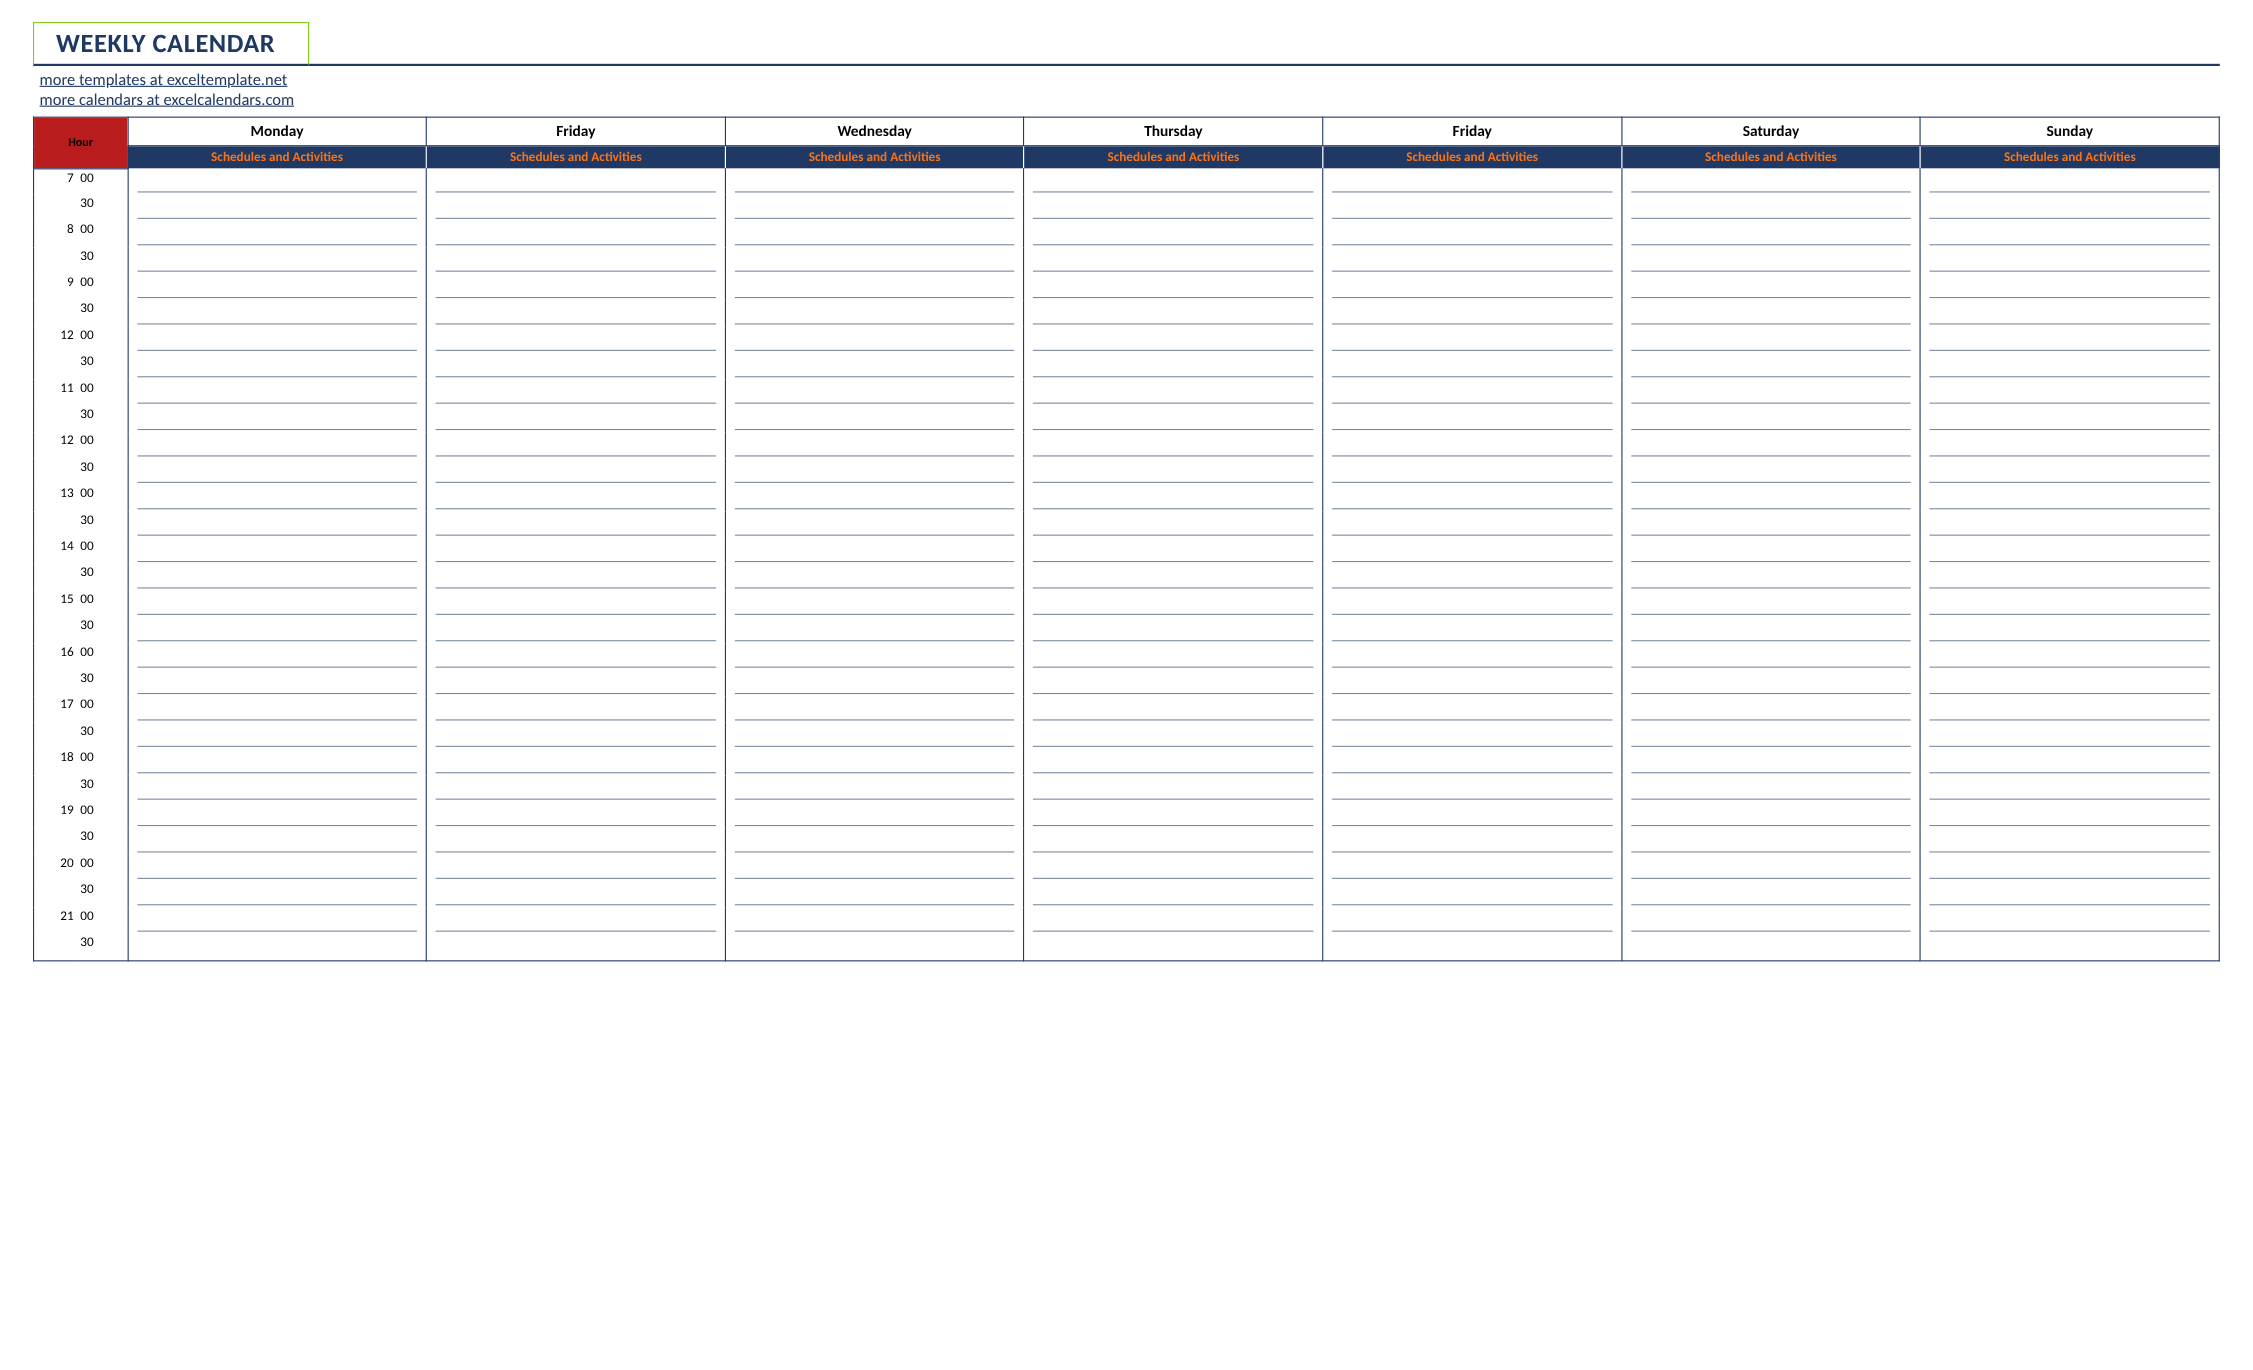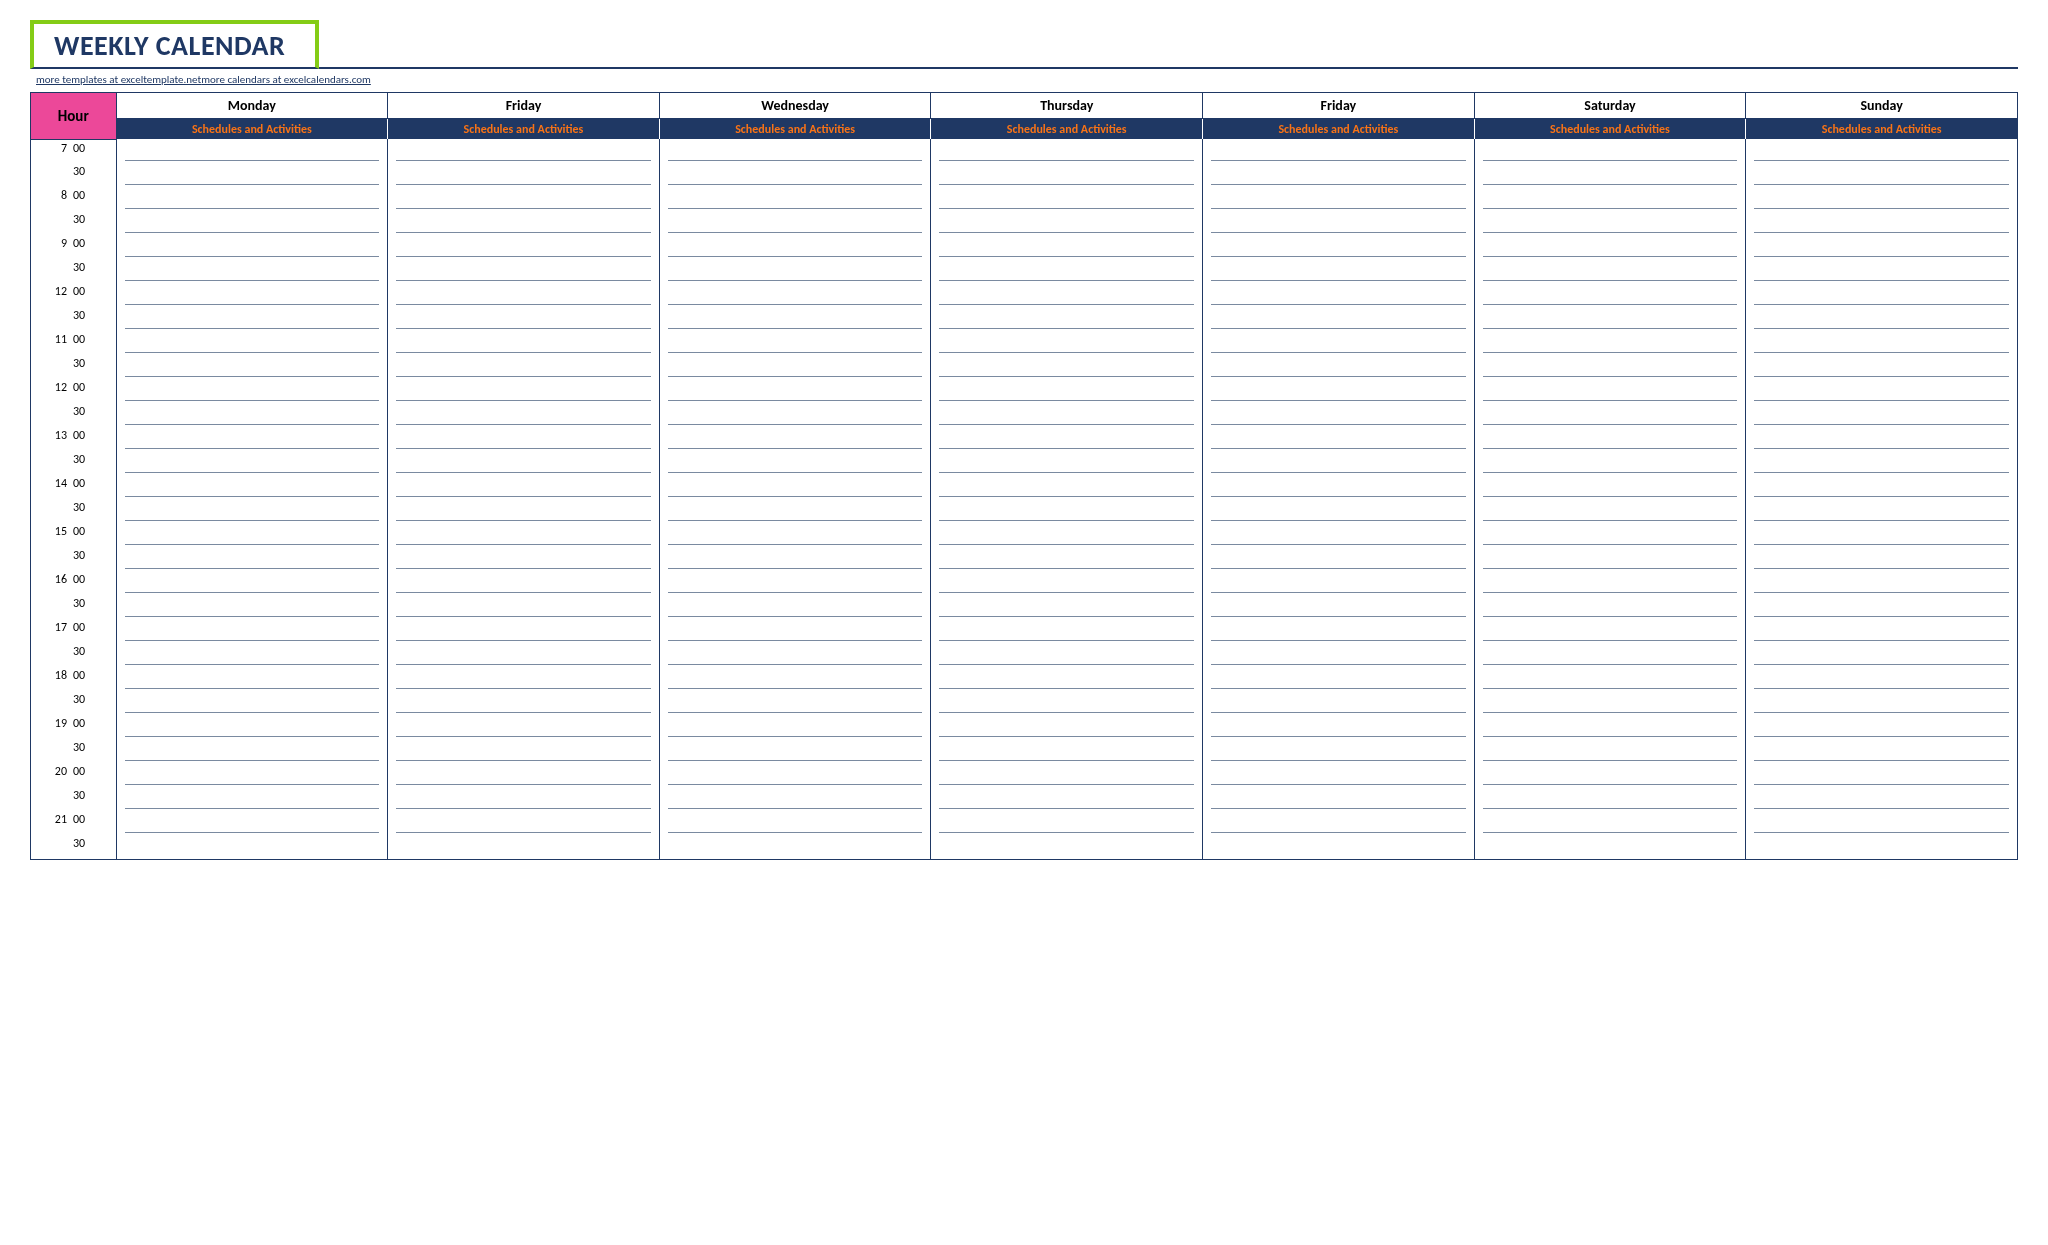--- a/index.html
+++ b/index.html
@@ -9,62 +9,64 @@
     font-family: "Calibri", "Segoe UI", Arial, sans-serif;
     background: #fff;
     color: #000;
   }
   .title-row {
     display: flex;
     align-items: flex-end;
     margin-bottom: 2px;
   }
   .title-box {
-    border: 4px solid #84cc16;
+    border: 1px solid #84cc16;
     border-bottom: 2px solid #1f3864;
     padding: 4px 30px 4px 20px;
-    font-size: 28px;
+    font-size: 24px;
     font-weight: 700;
     color: #1f3864;
     letter-spacing: 0.5px;
   }
   .title-tail {
     border-bottom: 2px solid #1f3864;
     flex: 1 1 auto;
     height: 2px;
     align-self: flex-end;
   }
   .links-row {
     display: flex;
-    font-size: 11px;
+    justify-content: space-between;
+    font-size: 15px;
     color: #1f3864;
     padding: 2px 6px 6px 6px;
+    flex-direction: column;
   }
   .links-row a {
     color: #1f3864;
     text-decoration: underline;
     cursor: pointer;
   }
 
   table.calendar {
     width: 100%;
     border-collapse: collapse;
     table-layout: fixed;
   }
   col.hour-col   { width: 27px; }
   col.minute-col { width: 30px; }
   col.day-col    { width: 181px; }
 
   th.hour-head {
     border: 1px solid #1f3864;
-    font-size: 15px;
+    font-size: 11px;
     font-weight: 700;
     text-align: center;
     vertical-align: middle;
-    background: #ec4899;
+    background: #b91c1c;
   }
   th.day-name {
     border: 1px solid #1f3864;
     font-size: 14px;
     font-weight: 700;
     padding: 4px 0;
     text-align: center;
     background: #fff;
   }
   th.day-sub {

